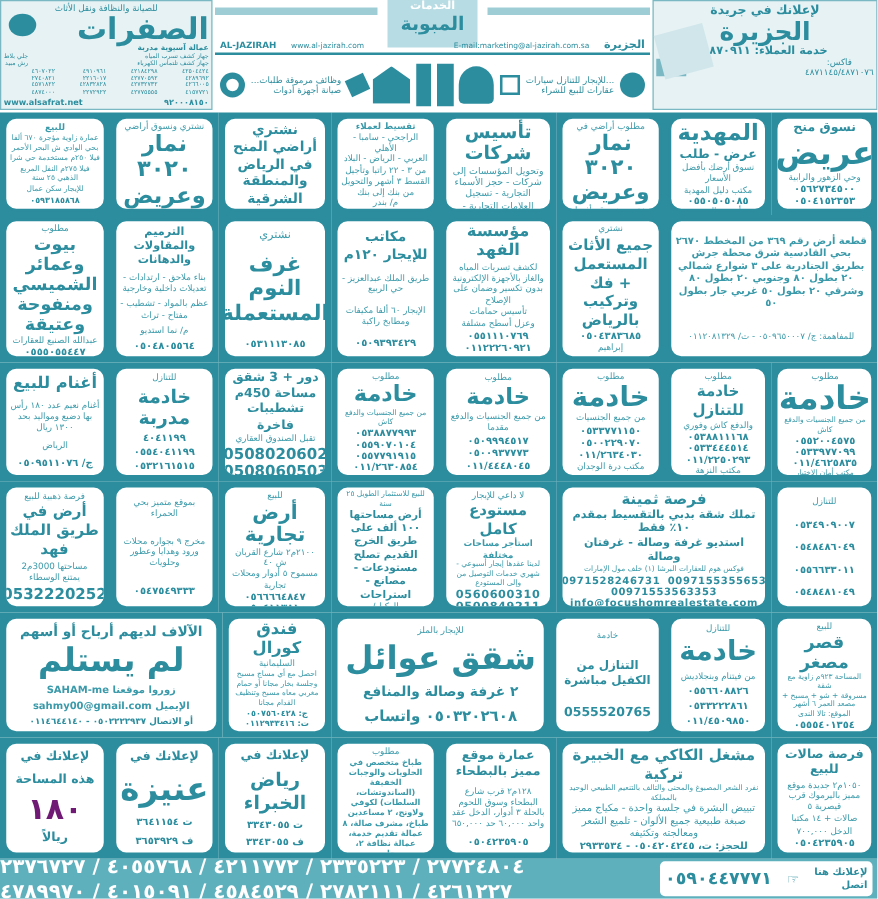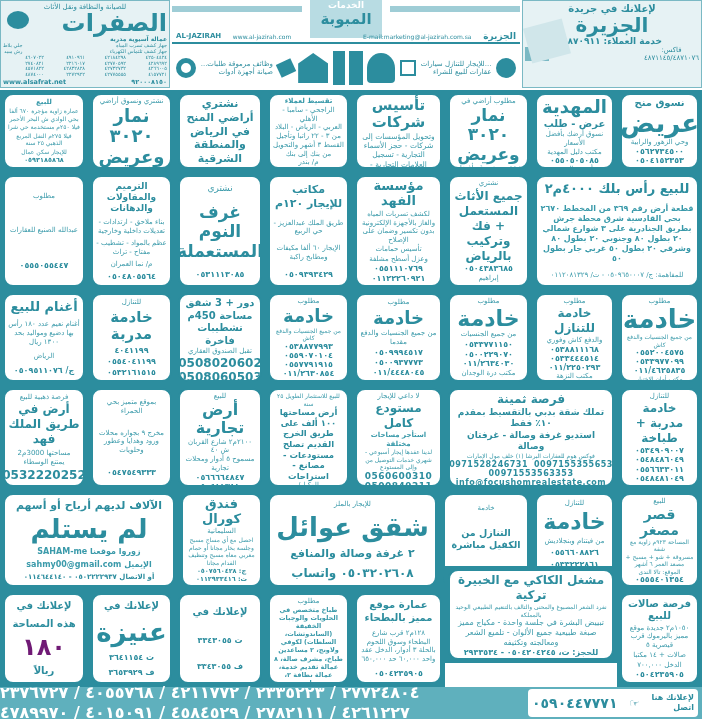--- a/index.html
+++ b/index.html
@@ -180,21 +180,20 @@
   <div class="sm" style="font-size:6px">عمارة زاوية مؤجرة ٦٧٠ ألفا بحي الوادي ش البحر الأحمر</div>
   <div class="sm" style="font-size:6px">فيلا ٢٥٠م مستخدمة حي شرا</div>
   <div class="sm" style="font-size:6px">فيلا ٢٧٥م النفل المربع الذهبي ٢٥ سنة</div>
   <div class="sm" style="font-size:6px">للإيجار سكن عمال</div>
   <div class="ph" style="font-size:6.5px">٠٥٩٣١٨٥٨٦٨</div>
 </div>
   </div>
 
 <div class="panel" style="left:532px;top:172px;width:170px;height:118px">
     <div class="in">
-  <div class="lg" style="font-size:13px">للبيع رأس بلك ٤٠٠٠م٢</div>
   <div class="sm" style="font-size:8px;font-weight:bold">قطعة أرض رقم ٣٦٩ من المخطط ٢٦٧٠ بحي القادسية شرق محطة جرش بطريق الجنادرية على ٣ شوارع شمالي ٢٠ بطول ٨٠ وجنوبي ٢٠ بطول ٨٠ وشرقي ٢٠ بطول ٥٠ غربي جار بطول ٥٠</div>
   <div class="sm">للمفاهمة: ج/ ٠٥٠٩٦٥٠٠٠٧ - ت/ ٠١١٢٠٨١٣٢٩</div>
 </div>
   </div>
 <div class="panel" style="left:445px;top:172px;width:87px;height:118px">
     <div class="in">
   <div class="sm">نشتري</div>
   <div class="md" style="font-size:12px">جميع الأثاث المستعمل + فك وتركيب بالرياض</div>
   <div class="ph">٠٥٠٤٣٨٣٦٨٥</div>
   <div class="sm">إبراهيم</div>
@@ -223,27 +222,28 @@
   <div class="sm" style="font-size:9px">نشتري</div>
   <div class="lg" style="font-size:17px">غرف النوم المستعملة</div>
   <div class="ph">٠٥٣١١١٣٠٨٥</div>
 </div>
   </div>
 <div class="panel" style="left:88px;top:172px;width:87px;height:118px">
     <div class="in">
   <div class="md" style="font-size:9px">الترميم والمقاولات والدهانات</div>
   <div class="sm">بناء ملاحق - ارتدادات - تعديلات داخلية وخارجية</div>
   <div class="sm">عظم بالمواد - تشطيب - مفتاح - تراث</div>
-  <div class="sm">م/ نما العمران</div>
+  <div class="sm">م/ نما استديو</div>
   <div class="ph">٠٥٠٤٨٠٥٥٦٤</div>
 </div>
   </div>
 <div class="panel" style="left:0;top:172px;width:88px;height:118px">
     <div class="in">
   <div class="sm">مطلوب</div>
+  <div class="lg" style="font-size:14px">بيوت وعمائر الشميسي ومنفوحة وعتيقة</div>
   <div class="sm">عبدالله الصنيع للعقارات</div>
   <div class="ph">٠٥٥٥٠٥٥٤٤٧</div>
 </div>
   </div>
 
 <div class="panel" style="left:617px;top:290px;width:85px;height:95px">
     <div class="in">
   <div class="sm">مطلوب</div>
   <div class="xl">خادمة</div>
   <div class="sm" style="font-size:6px">من جميع الجنسيات والدفع كاش</div>
@@ -320,21 +320,20 @@
   <div class="lg" style="font-size:13px">أغنام للبيع</div>
   <div class="sm">أغنام نعيم عدد ١٨٠ رأس بها دضيع ومواليد بحد ١٣٠٠ ريال</div>
   <div class="sm">الرياض</div>
   <div class="ph">ج/ ٠٥٠٩٥١١٠٧٦</div>
 </div>
   </div>
 
 <div class="panel" style="left:617px;top:385px;width:85px;height:105px">
     <div class="in">
   <div class="sm">للتنازل</div>
-  <div class="md" style="font-size:12px">خادمة مدربة + طباخة</div>
   <div class="ph">٠٥٣٤٩٠٩٠٠٧</div>
   <div class="ph">٠٥٤٨٤٨٦٠٤٩</div>
   <div class="ph">٠٥٥٦٦٣٣٠١١</div>
   <div class="ph">٠٥٤٨٤٨١٠٤٩</div>
 </div>
   </div>
 <div class="panel" style="left:445px;top:385px;width:172px;height:105px">
     <div class="in">
   <div class="md" style="font-size:12px">فرصة ثمينة</div>
   <div class="md" style="font-size:9px">تملك شقة بدبي بالتقسيط بمقدم ١٠٪ فقط</div>
@@ -449,21 +448,21 @@
 
 <div class="panel" style="left:617px;top:590px;width:85px;height:97px">
     <div class="in">
   <div class="md">فرصة صالات للبيع</div>
   <div class="sm">١٠٥٠م٢ جديدة موقع مميز باليرموك قرب قيصرية ٥</div>
   <div class="sm">صالات + ١٤ مكتبا</div>
   <div class="sm">الدخل ٧٠٠,٠٠٠</div>
   <div class="ph">٠٥٠٤٢٣٥٩٠٥</div>
 </div>
   </div>
-<div class="panel" style="left:445px;top:566px;width:172px;height:97px">
+<div class="panel" style="left:445px;top:590px;width:172px;height:97px">
     <div class="in">
   <div class="md" style="font-size:12px">مشغل الكاكي مع الخبيرة تركية</div>
   <div class="sm" style="font-size:6px">نفرد الشعر المصبوغ والمحنى والتالف بالتنعيم الطبيعي الوحيد بالمملكة</div>
   <div class="sm" style="font-size:8px">تبييض البشرة في جلسة واحدة - مكياج مميز</div>
   <div class="sm" style="font-size:8px">صبغة طبيعية جميع الألوان - تلميع الشعر ومعالجته وتكثيفه</div>
   <div class="ph">للحجز: ت، ٠٥٠٤٢٠٤٢٤٥ - ٢٩٣٣٥٣٤</div>
 </div>
   </div>
 <div class="panel" style="left:352px;top:590px;width:93px;height:97px">
     <div class="in">
@@ -475,20 +474,21 @@
 <div class="panel" style="left:265px;top:590px;width:87px;height:97px">
     <div class="in">
   <div class="sm">مطلوب</div>
   <div class="sm" style="font-weight:bold;font-size:6.5px">طباخ متخصص في الحلويات والوجبات الخفيفة (الساندوتشات، السلطات) لكوفي ولاونج، ٢ مساعدين طباخ، مشرف صالة، ٨ عمالة تقديم خدمة، عمالة نظافة ٢، محاسب</div>
 
 </div>
   </div>
 <div class="panel" style="left:175px;top:590px;width:90px;height:97px">
     <div class="in">
   <div class="md">لإعلانك في</div>
+  <div class="lg">رياض الخبراء</div>
   <div class="ph">ت ٣٣٤٣٠٥٥</div>
   <div class="ph">ف ٣٣٤٣٠٥٥</div>
 </div>
   </div>
 <div class="panel" style="left:88px;top:590px;width:87px;height:97px">
     <div class="in">
   <div class="md">لإعلانك في</div>
   <div class="xl">عنيزة</div>
   <div class="ph">ت ٣٦٤١١٥٤</div>
   <div class="ph">ف ٣٦٥٣٩٢٩</div>

